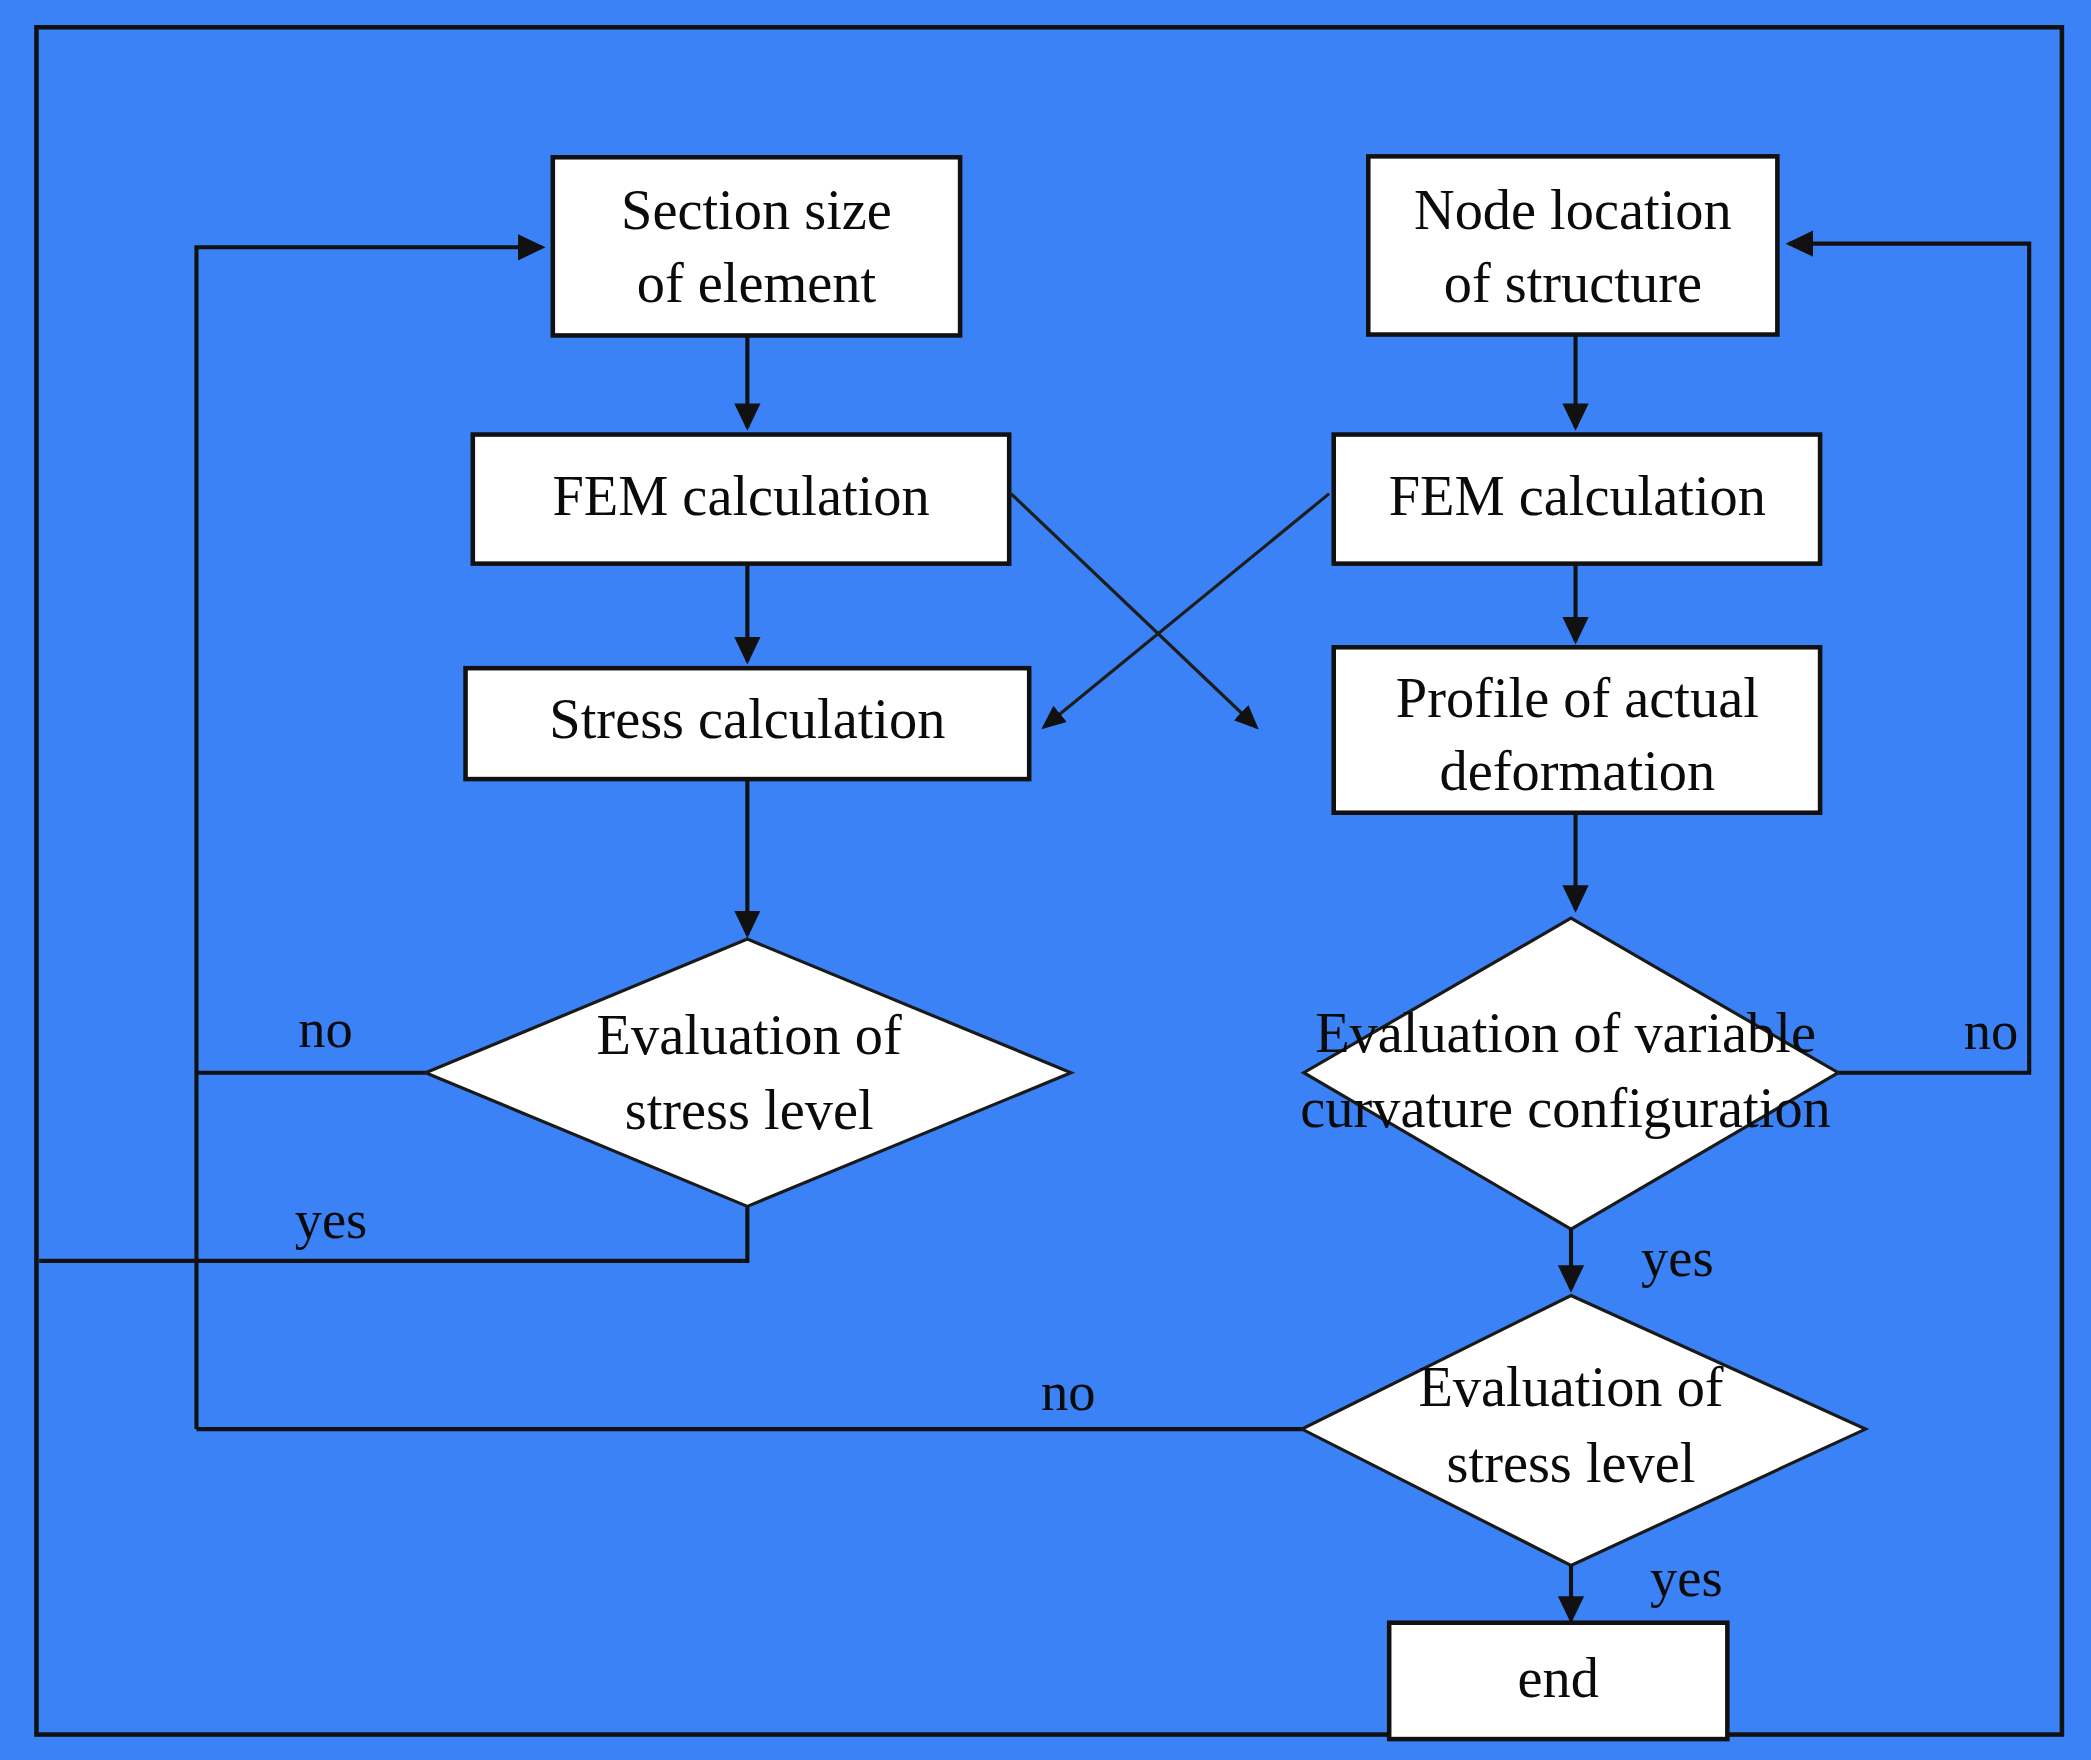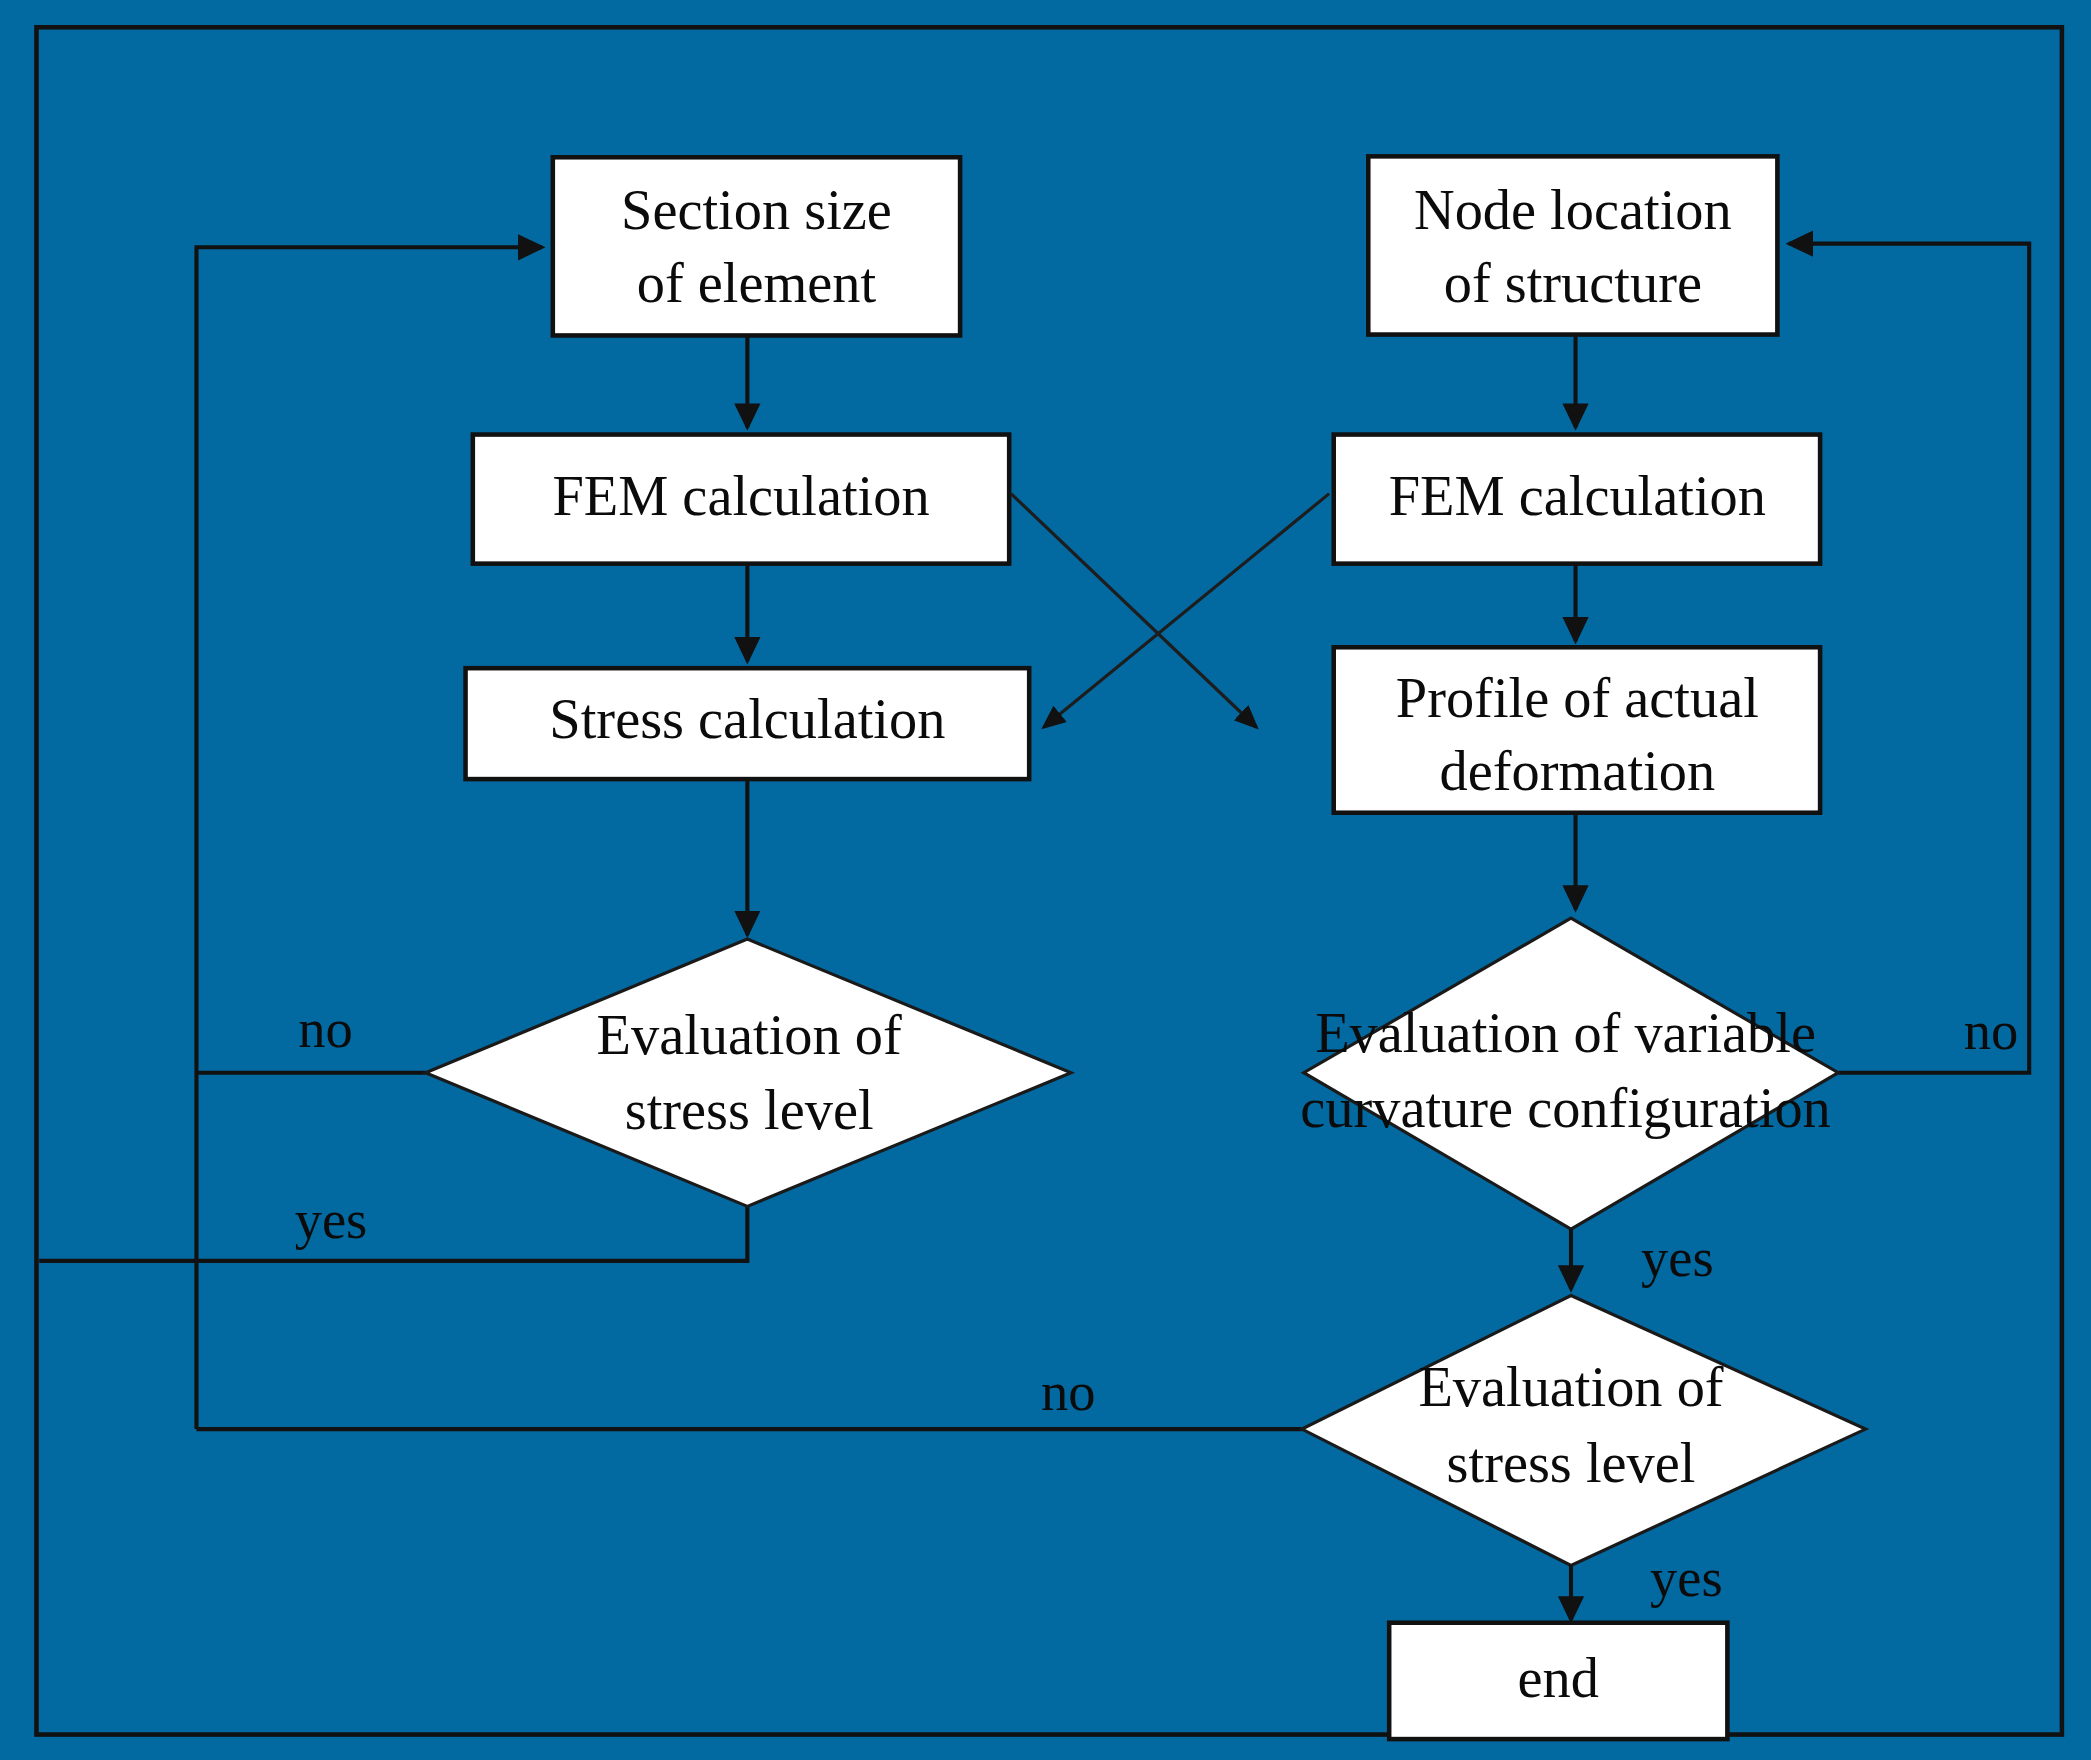--- a/index.html
+++ b/index.html
@@ -11,21 +11,21 @@
   body {
     width: 2092px;
     height: 1760px;
     font-family: "Liberation Serif", "DejaVu Serif", serif;
     overflow: hidden;
   }
   #flow-root {
     position: relative;
     width: 2092px;
     height: 1760px;
-    background: #0369a1;
+    background: #3b82f6;
   }
   svg#flow-svg {
     position: absolute;
     left: 0;
     top: 0;
     width: 2092px;
     height: 1760px;
     display: block;
   }
   .node-text {

